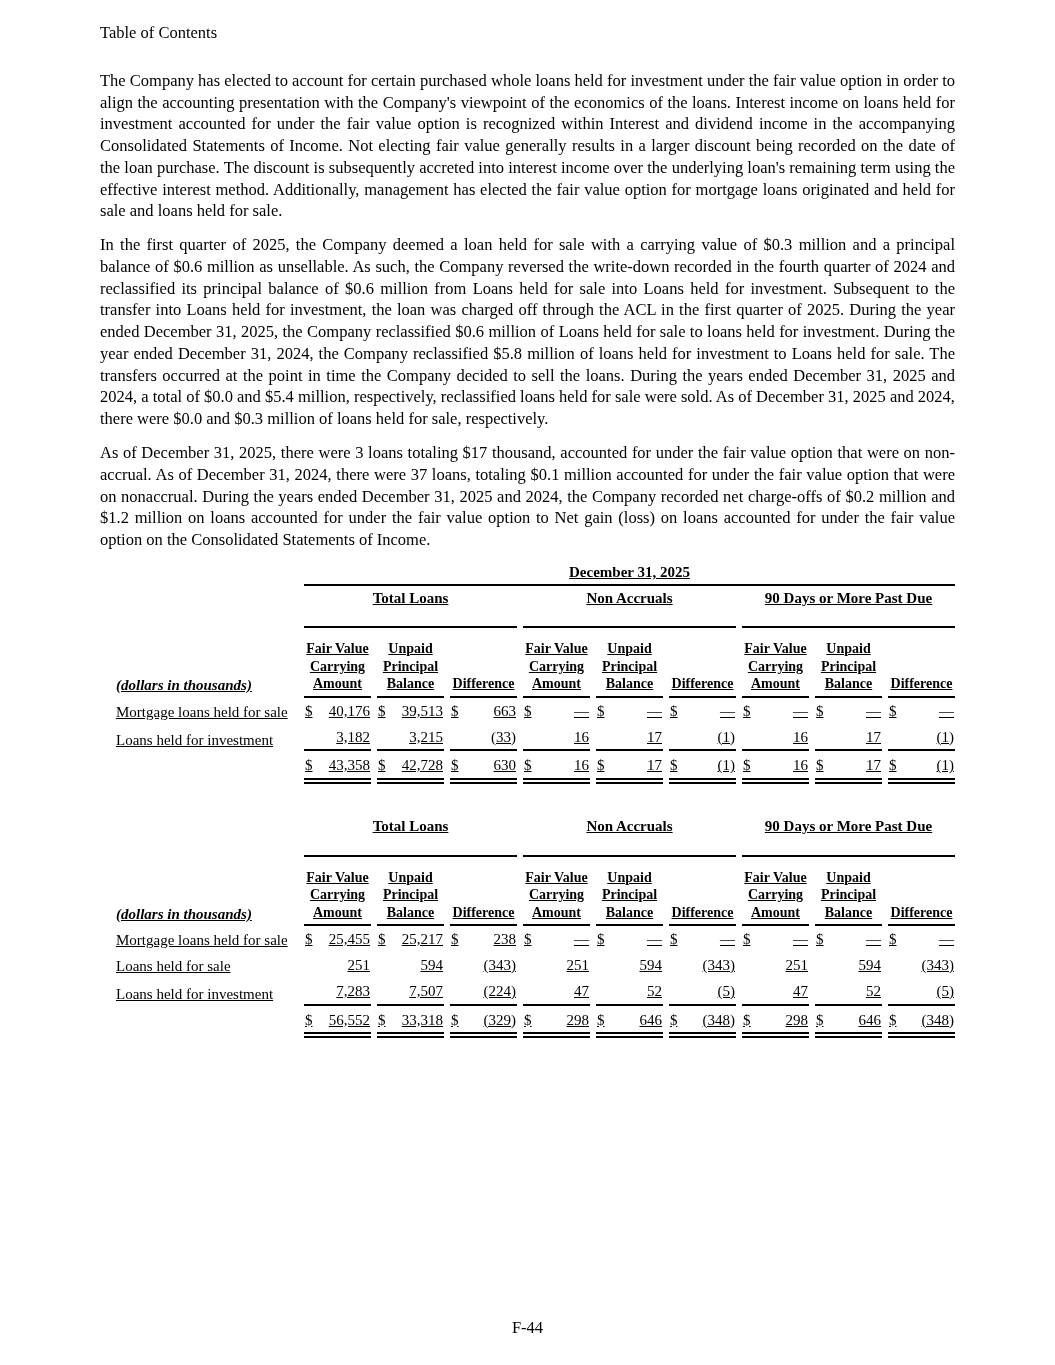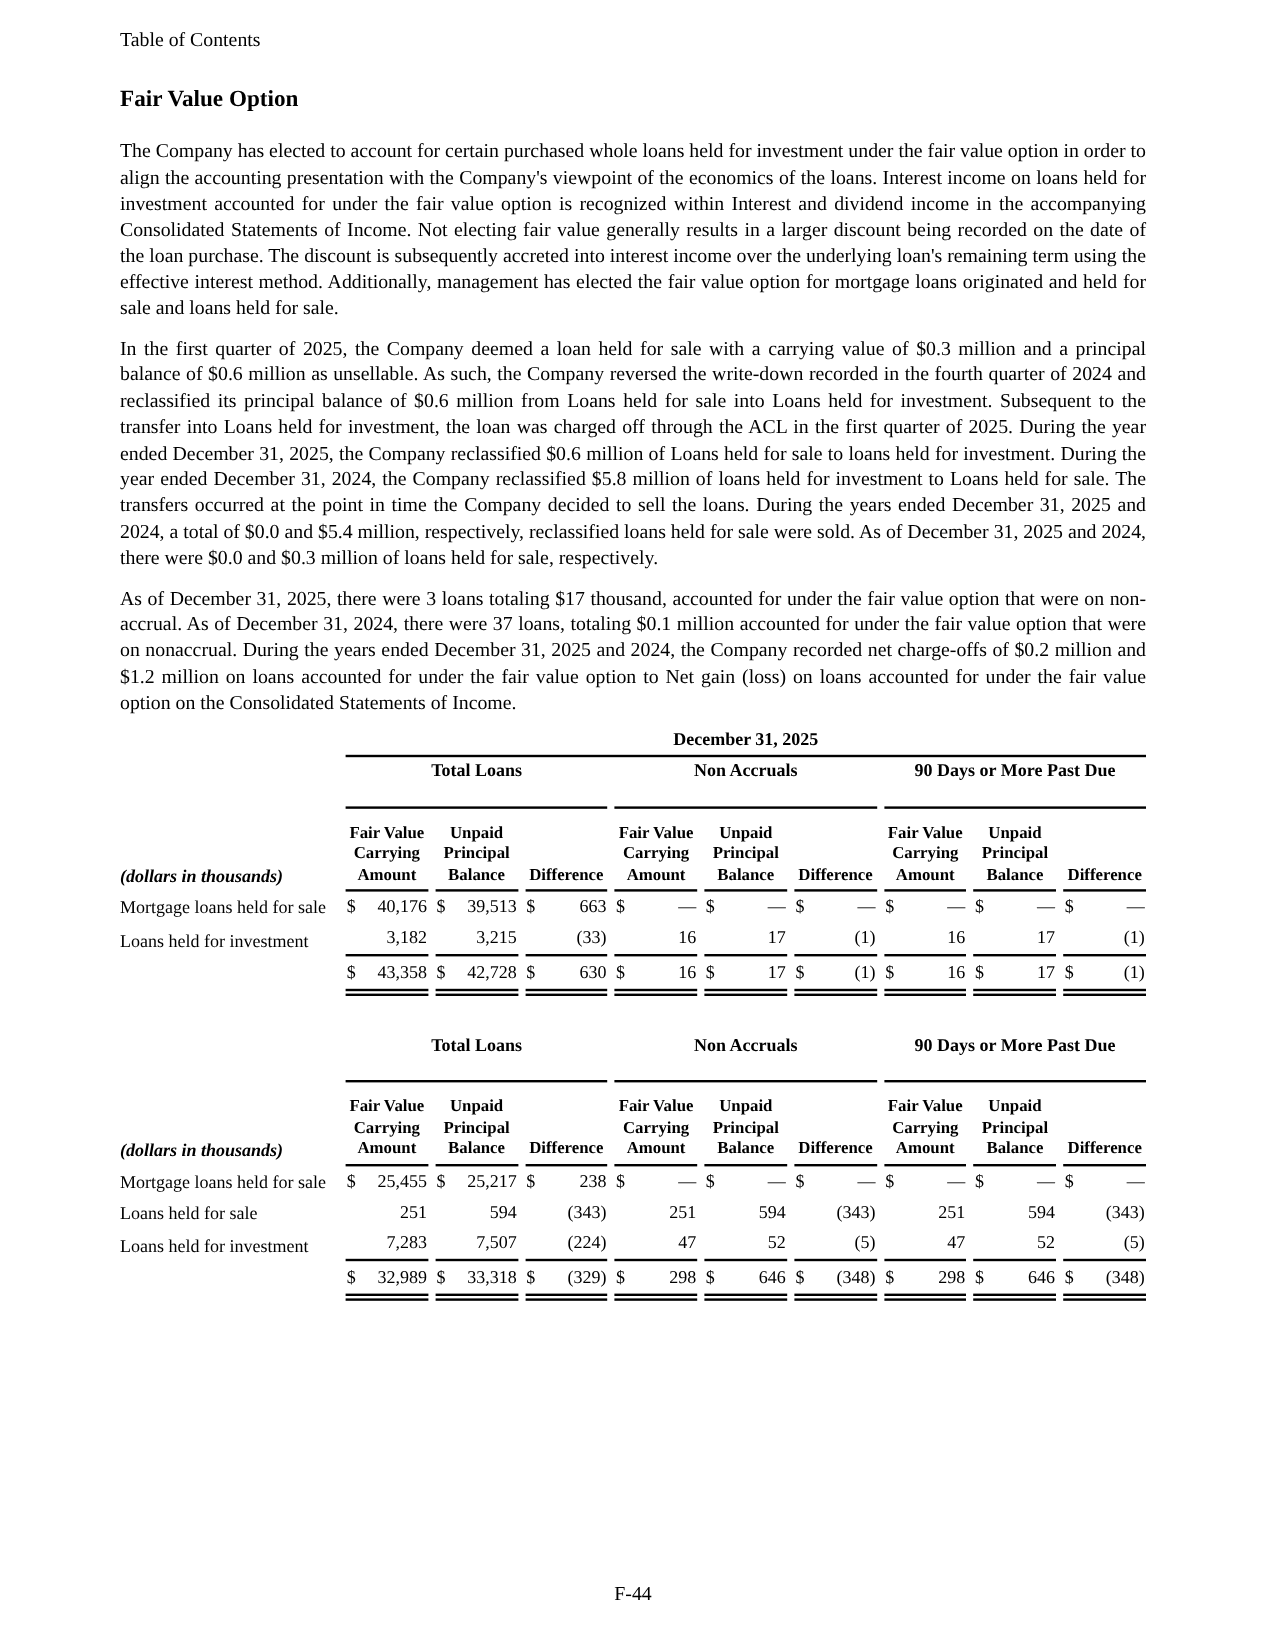--- a/index.html
+++ b/index.html
@@ -19,21 +19,22 @@
   p.body-para { margin:0 0 12px 0; text-align:justify; }
   p.body-para.last { margin-bottom:18px; }
 
   
   .fin-table {
     display:grid;
     grid-template-columns:182px repeat(9, 1fr);
     column-gap:6px;
     font-size:15px;
     line-height:1.25;
-    margin:8px 0 30px 0;
+    margin:8px 0 30px 16px;
+    text-decoration:underline;
   }
   .fin-table .spacer { }
   .fin-table .date-cell {
     font-weight:bold; text-align:center;
     padding-bottom:2px;
     border-bottom:2px solid #000;
   }
   .fin-table .group-cell {
     font-weight:bold; text-align:center;
     padding:3px 0 19px 0;
@@ -72,21 +73,20 @@
     position:absolute;
     left:0; right:0; bottom:26px;
     text-align:center;
   }
 </style>
 </head>
 <body>
 
 <div class="page">
   <p class="breadcrumb">Table of Contents</p>
-  <h3 class="section-title">Fair Value Option</h3>
 
   <p class="body-para">The Company has elected to account for certain purchased whole loans held for investment under the fair value option in order to align the accounting presentation with the Company's viewpoint of the economics of the loans. Interest income on loans held for investment accounted for under the fair value option is recognized within Interest and dividend income in the accompanying Consolidated Statements of Income. Not electing fair value generally results in a larger discount being recorded on the date of the loan purchase. The discount is subsequently accreted into interest income over the underlying loan's remaining term using the effective interest method. Additionally, management has elected the fair value option for mortgage loans originated and held for sale and loans held for sale.</p>
   <p class="body-para">In the first quarter of 2025, the Company deemed a loan held for sale with a carrying value of $0.3 million and a principal balance of $0.6 million as unsellable. As such, the Company reversed the write-down recorded in the fourth quarter of 2024 and reclassified its principal balance of $0.6 million from Loans held for sale into Loans held for investment. Subsequent to the transfer into Loans held for investment, the loan was charged off through the ACL in the first quarter of 2025. During the year ended December 31, 2025, the Company reclassified $0.6 million of Loans held for sale to loans held for investment. During the year ended December 31, 2024, the Company reclassified $5.8 million of loans held for investment to Loans held for sale. The transfers occurred at the point in time the Company decided to sell the loans. During the years ended December 31, 2025 and 2024, a total of $0.0 and $5.4 million, respectively, reclassified loans held for sale were sold. As of December 31, 2025 and 2024, there were $0.0 and $0.3 million of loans held for sale, respectively.</p>
   <p class="body-para">As of December 31, 2025, there were 3 loans totaling $17 thousand, accounted for under the fair value option that were on non-accrual. As of December 31, 2024, there were 37 loans, totaling $0.1 million accounted for under the fair value option that were on nonaccrual. During the years ended December 31, 2025 and 2024, the Company recorded net charge-offs of $0.2 million and $1.2 million on loans accounted for under the fair value option to Net gain (loss) on loans accounted for under the fair value option on the Consolidated Statements of Income.</p>
 
   <div>
       <div class="fin-table">
         <div class="spacer" style="grid-column: 1;"></div>
         <div class="date-cell" style="grid-column: 2 / span 9;">December 31, 2025</div>
         <div class="spacer" style="grid-column: 1;"></div>
@@ -364,21 +364,21 @@
           <span class="cur"></span>
           <span class="val">52</span>
         </div>
         <div class="val-cell rule-single" style="grid-column: 10;">
           <span class="cur"></span>
           <span class="val">(5)</span>
         </div>
         <div class="spacer" style="grid-column: 1;"></div>
         <div class="val-cell rule-double total-cell" style="grid-column: 2;">
           <span class="cur">$</span>
-          <span class="val">32,989</span>
+          <span class="val">56,552</span>
         </div>
         <div class="val-cell rule-double total-cell" style="grid-column: 3;">
           <span class="cur">$</span>
           <span class="val">33,318</span>
         </div>
         <div class="val-cell rule-double total-cell" style="grid-column: 4;">
           <span class="cur">$</span>
           <span class="val">(329)</span>
         </div>
         <div class="val-cell rule-double total-cell" style="grid-column: 5;">

